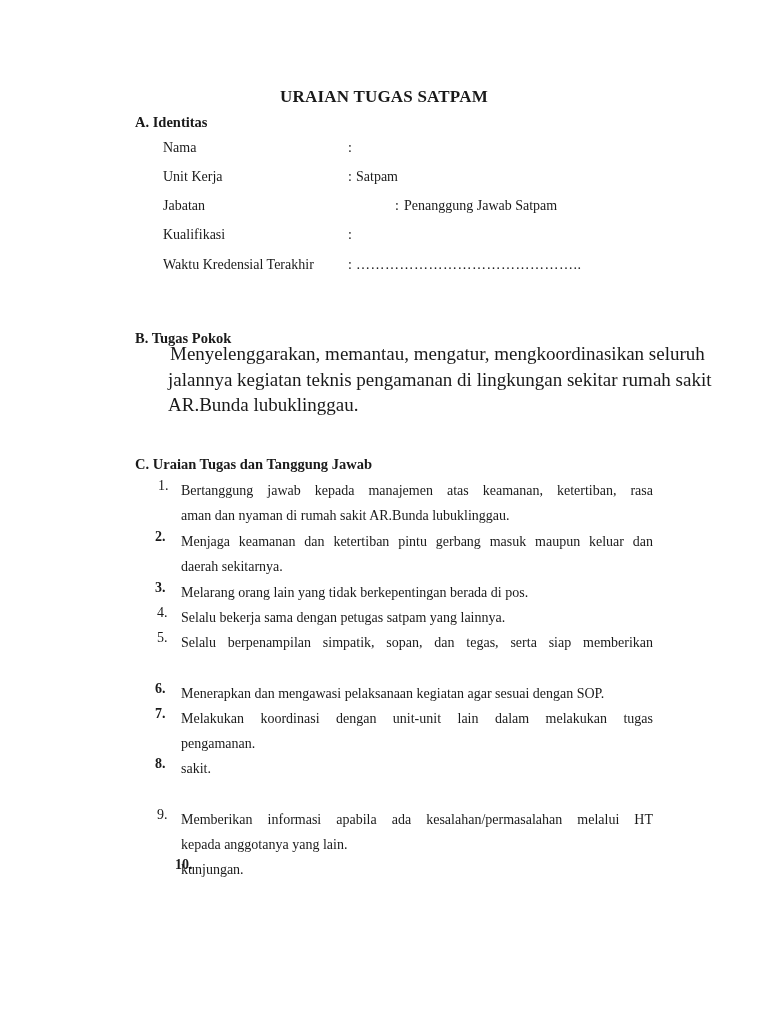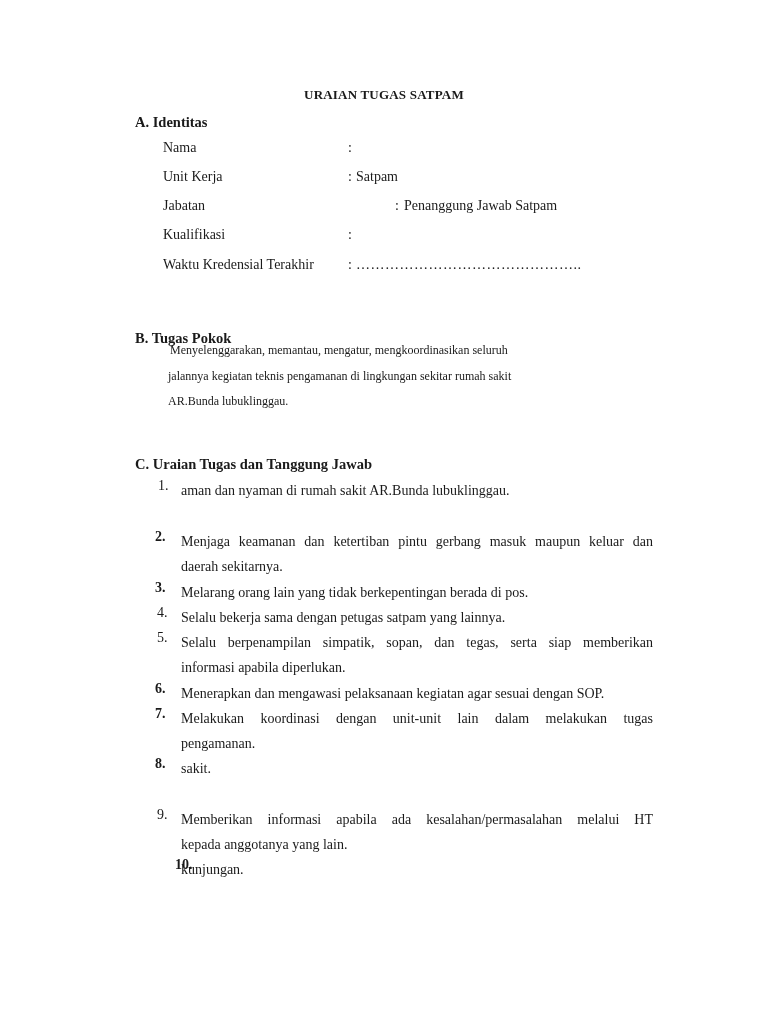--- a/index.html
+++ b/index.html
@@ -22,21 +22,21 @@
       width: 768px; height: 1024px;
       background: #ffffff;
     }
     .title {
       position: absolute;
       top: 87px;
       left: 0;
       width: 768px;
       text-align: center;
       font-weight: bold;
-      font-size: 13px;
+      font-size: 17px;
       letter-spacing: 0.2px;
     }
     .section-heading {
       position: absolute;
       left: 135px;
       font-weight: bold;
       font-size: 14.5px;
     }
     .id-row {
       position: absolute;
@@ -54,21 +54,21 @@
     .id-colon {
       position: absolute;
       top: 0;
     }
     .id-value {
       position: absolute;
       top: 0;
     }
     .pokok-line {
       position: absolute;
-      font-size: 12px;
+      font-size: 19px;
       white-space: nowrap;
     }
     .list-item {
       position: absolute;
       left: 155px;
       width: 498px;
       font-size: 14px;
     }
     .list-num {
       position: absolute;
@@ -142,20 +142,21 @@
 
   <div class="pokok-line" style="top:343px; left:170px;">Menyelenggarakan, memantau, mengatur, mengkoordinasikan seluruh</div>
   <div class="pokok-line" style="top:369px; left:168px;">jalannya kegiatan teknis pengamanan di lingkungan sekitar rumah sakit</div>
   <div class="pokok-line" style="top:394px; left:168px;">AR.Bunda lubuklinggau.</div>
 
   <div class="section-heading" style="top:456px;">C. Uraian Tugas dan Tanggung Jawab</div>
 
   <div class="list-item" style="top:478px;">
     <span class="list-num" style="left:3px;">1.</span>
     <div class="list-text">
+      <span class="just-line">Bertanggung jawab kepada manajemen atas keamanan, ketertiban, rasa</span>
       <span class="plain-line">aman dan nyaman di rumah sakit AR.Bunda lubuklinggau.</span>
     </div>
   </div>
 
   <div class="list-item" style="top:529px;">
     <span class="list-num bold">2.</span>
     <div class="list-text">
       <span class="just-line">Menjaga keamanan dan ketertiban pintu gerbang masuk maupun keluar dan</span>
       <span class="plain-line">daerah sekitarnya.</span>
     </div>
@@ -172,21 +173,20 @@
     <span class="list-num" style="left:2px;">4.</span>
     <div class="list-text">
       <span class="plain-line">Selalu bekerja sama dengan petugas satpam yang lainnya.</span>
     </div>
   </div>
 
   <div class="list-item" style="top:630px;">
     <span class="list-num" style="left:2px;">5.</span>
     <div class="list-text">
       <span class="just-line">Selalu berpenampilan simpatik, sopan, dan tegas, serta siap memberikan</span>
-      <span class="plain-line">informasi apabila diperlukan.</span>
     </div>
   </div>
 
   <div class="list-item" style="top:681px;">
     <span class="list-num bold">6.</span>
     <div class="list-text">
       <span class="plain-line">Menerapkan dan mengawasi pelaksanaan kegiatan agar sesuai dengan SOP.</span>
     </div>
   </div>
 

